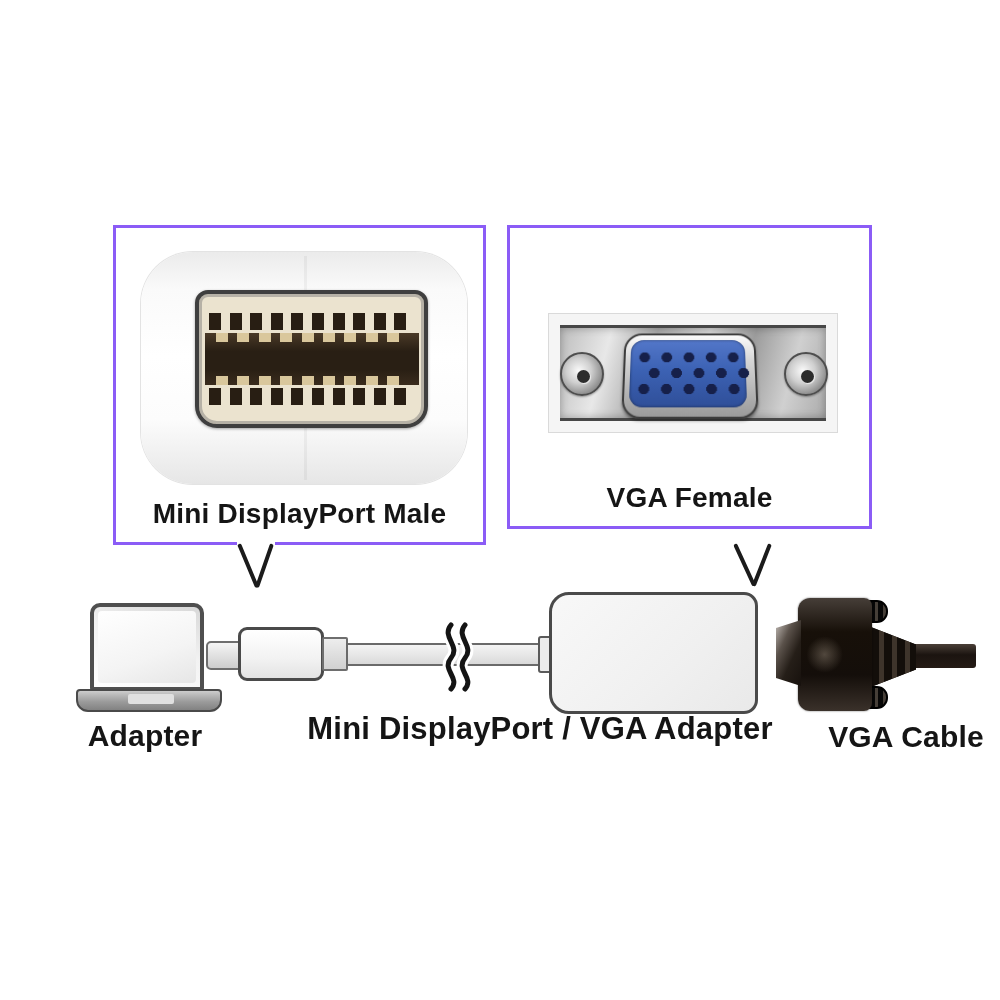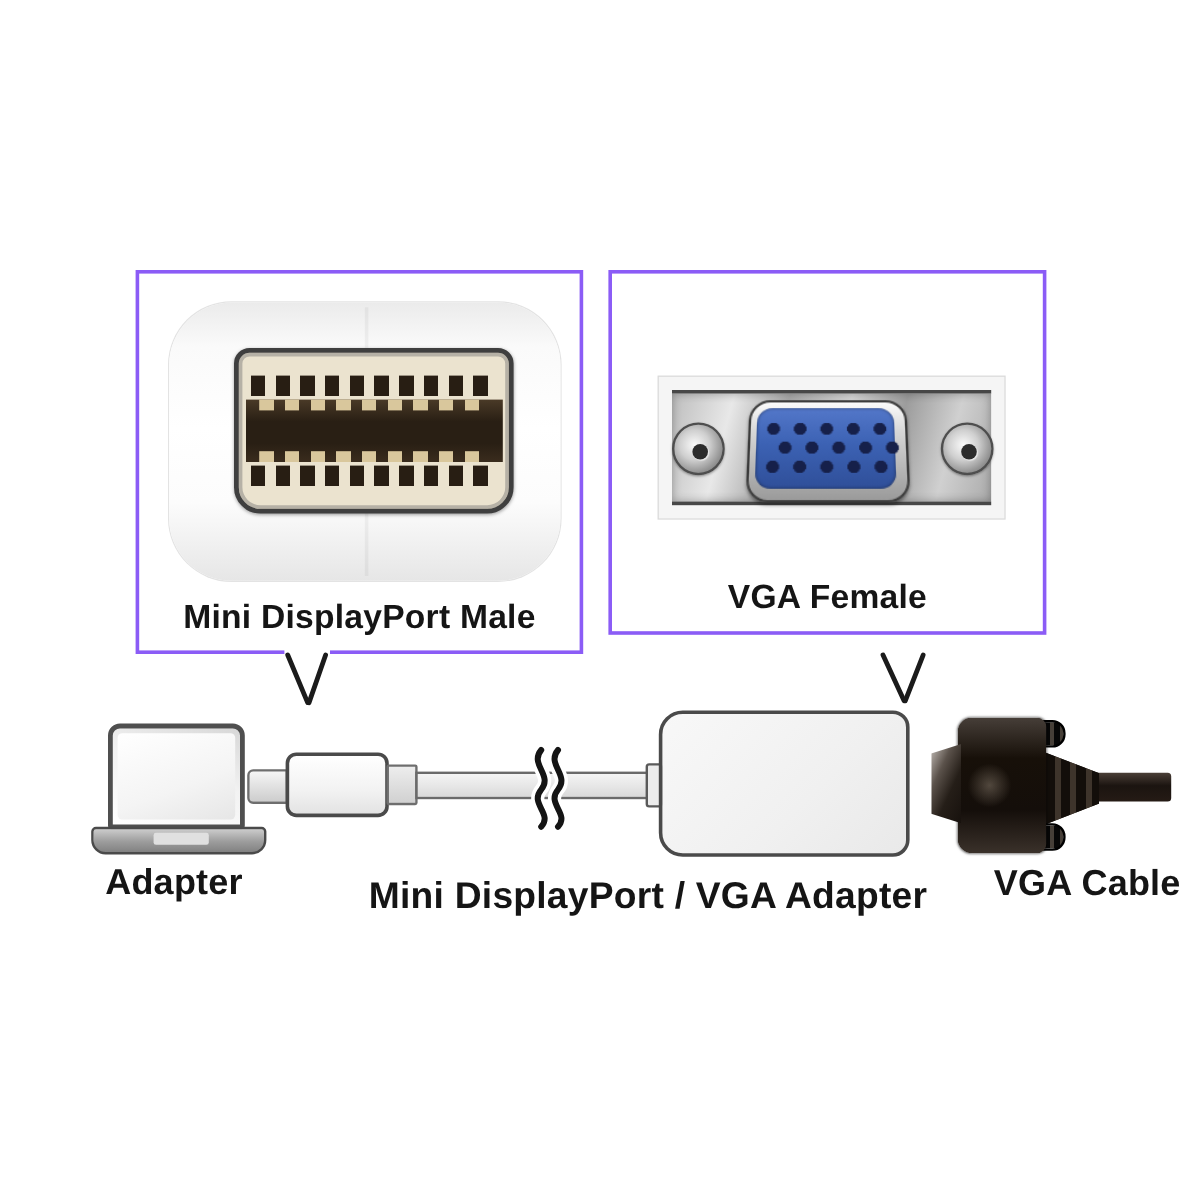--- a/index.html
+++ b/index.html
@@ -170,21 +170,21 @@
   }
   .vgac-dsub{
     left:776px;top:620px;width:25px;height:66px;
     clip-path:polygon(0 12%,100% 0,100% 100%,0 88%);
     background:linear-gradient(115deg,#aba49e 8%,#5b524b 32%,#251e18 62%,#17110d 100%);
   }
 
   
   .floor-label{font-size:30px;font-weight:bold;text-align:center;letter-spacing:0.2px;}
   .label-laptop{left:62px;top:719px;width:166px;}
-  .label-adapter{left:290px;top:729px;width:500px;font-size:31px;text-align:center;}
+  .label-adapter{left:290px;top:711px;width:500px;font-size:31px;text-align:center;}
   .label-vgacable{left:806px;top:720px;width:200px;}
 </style>
 </head>
 <body>
 
 <div class="canvas">
 
   <div class="abs callout-box box-left">
     <div class="abs mdp-body">
       <div class="abs mdp-seam"></div>

